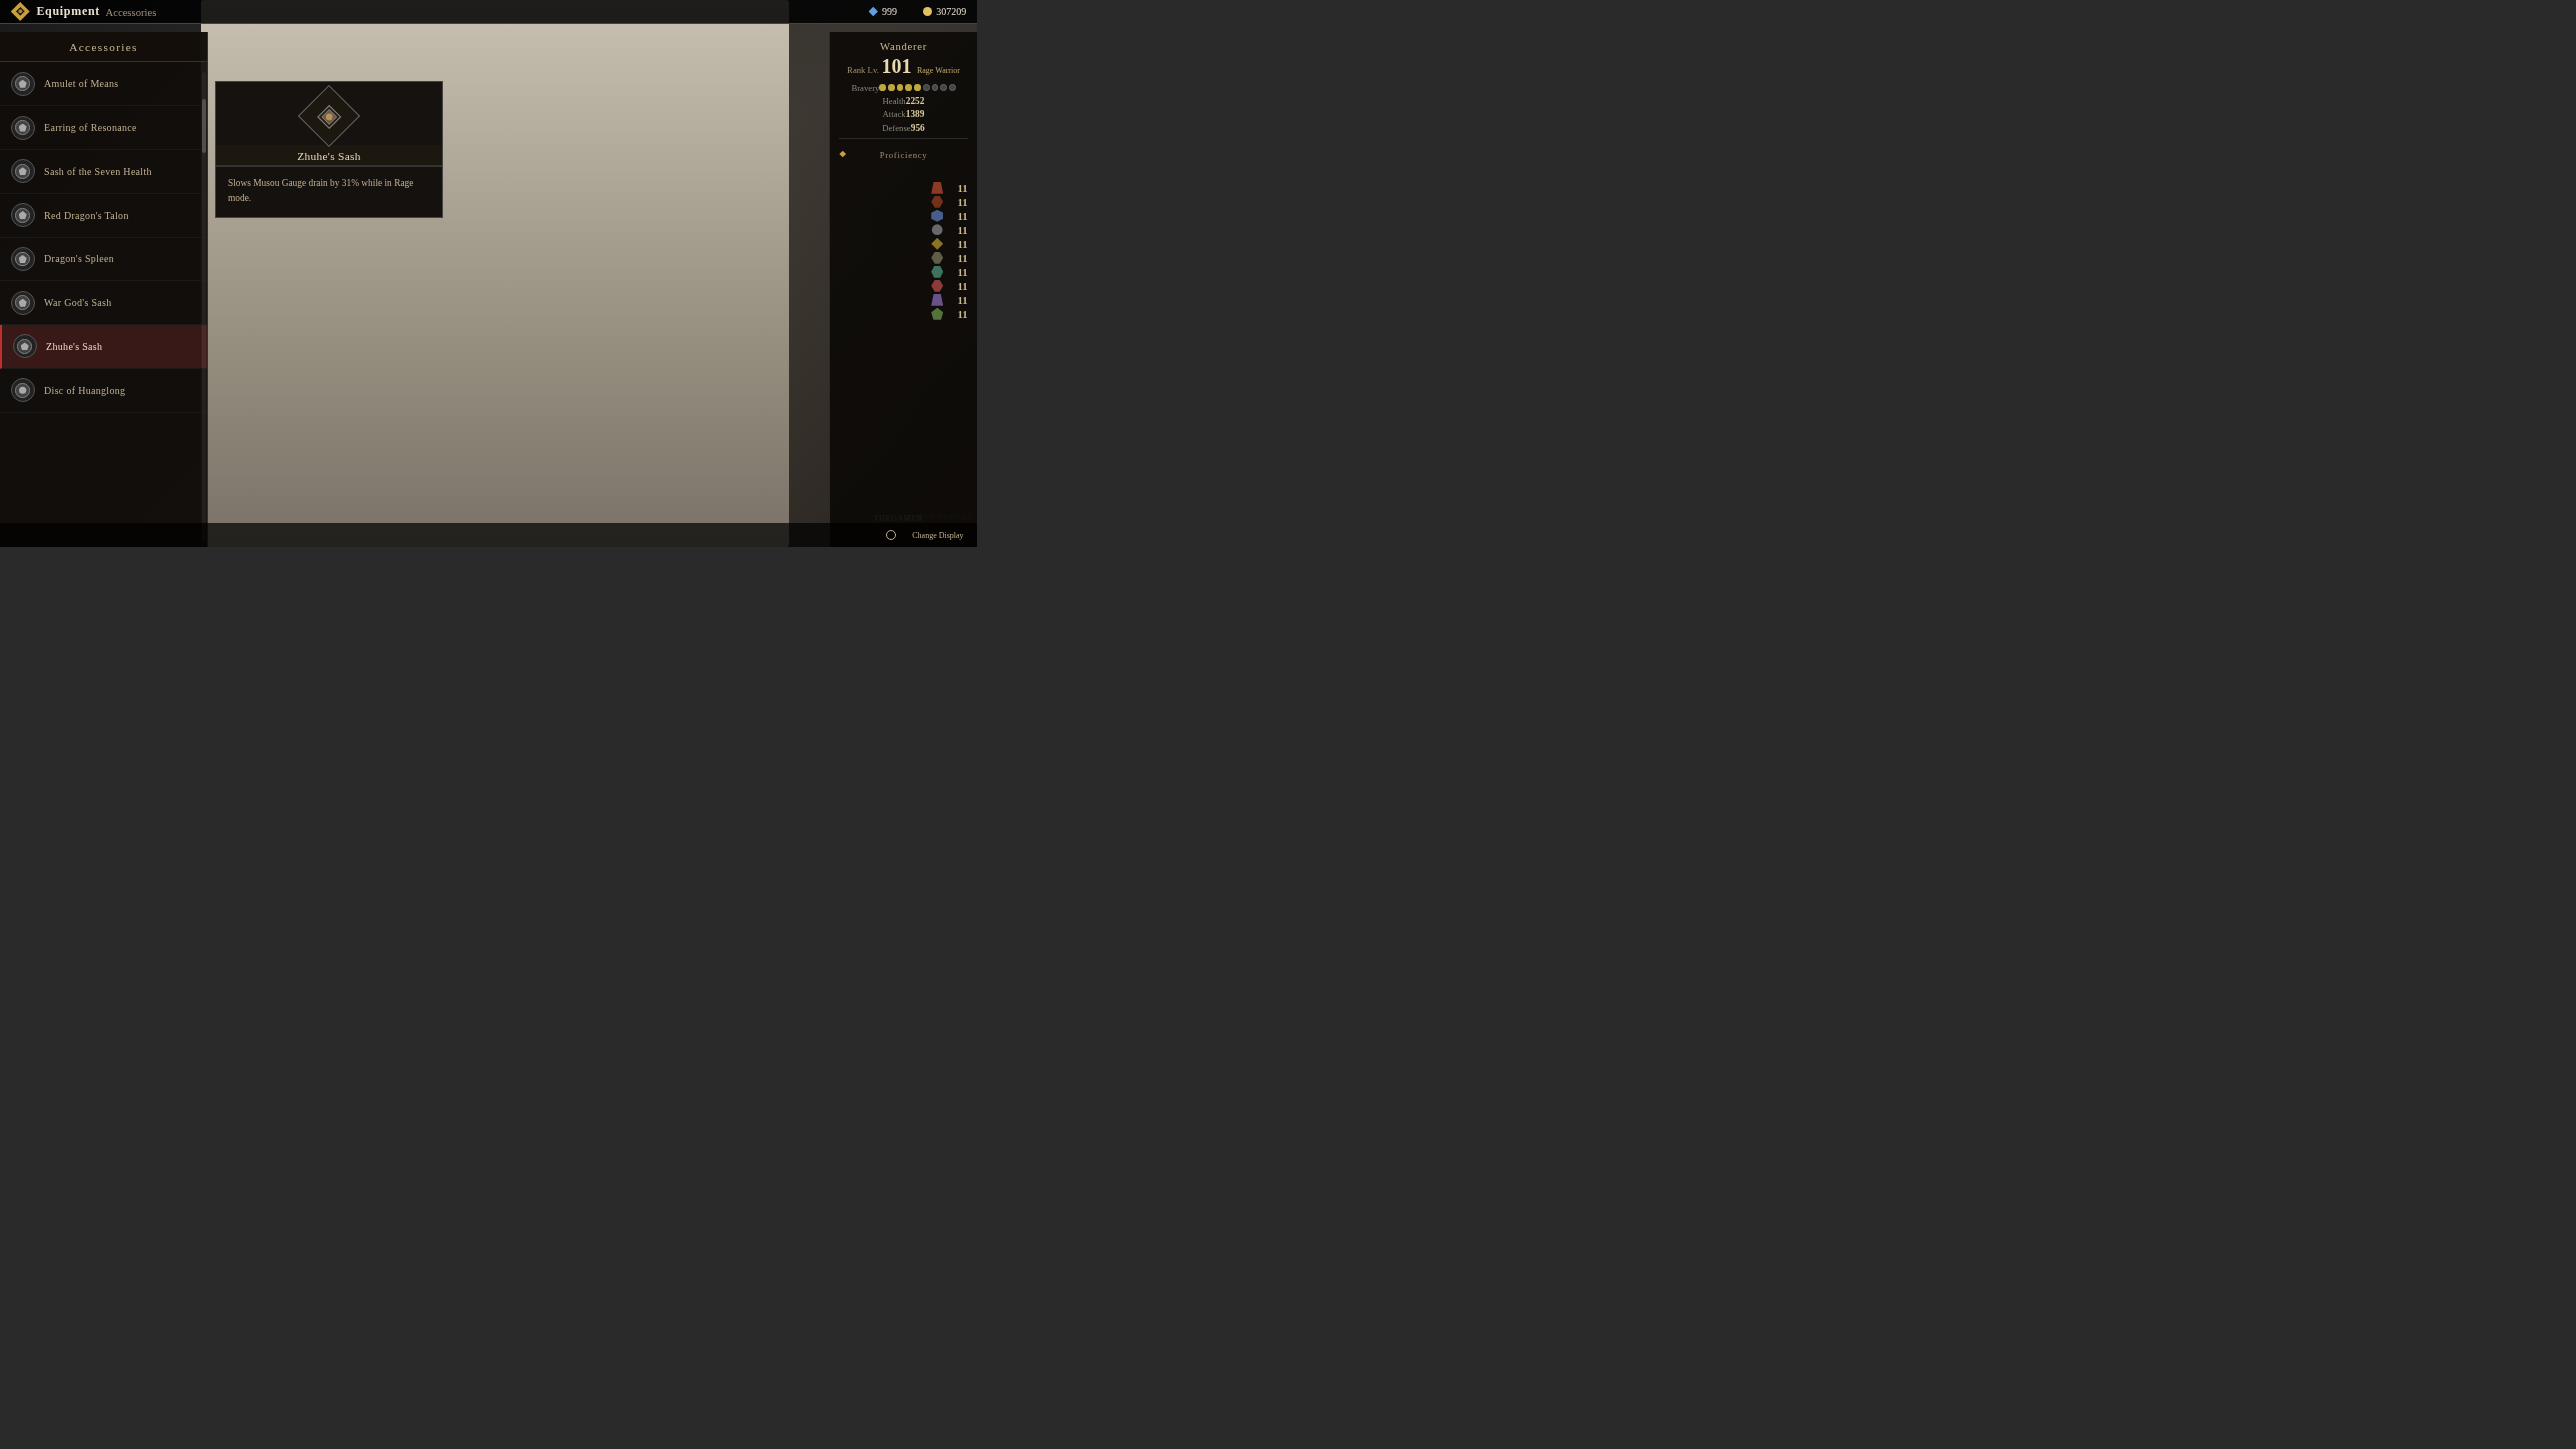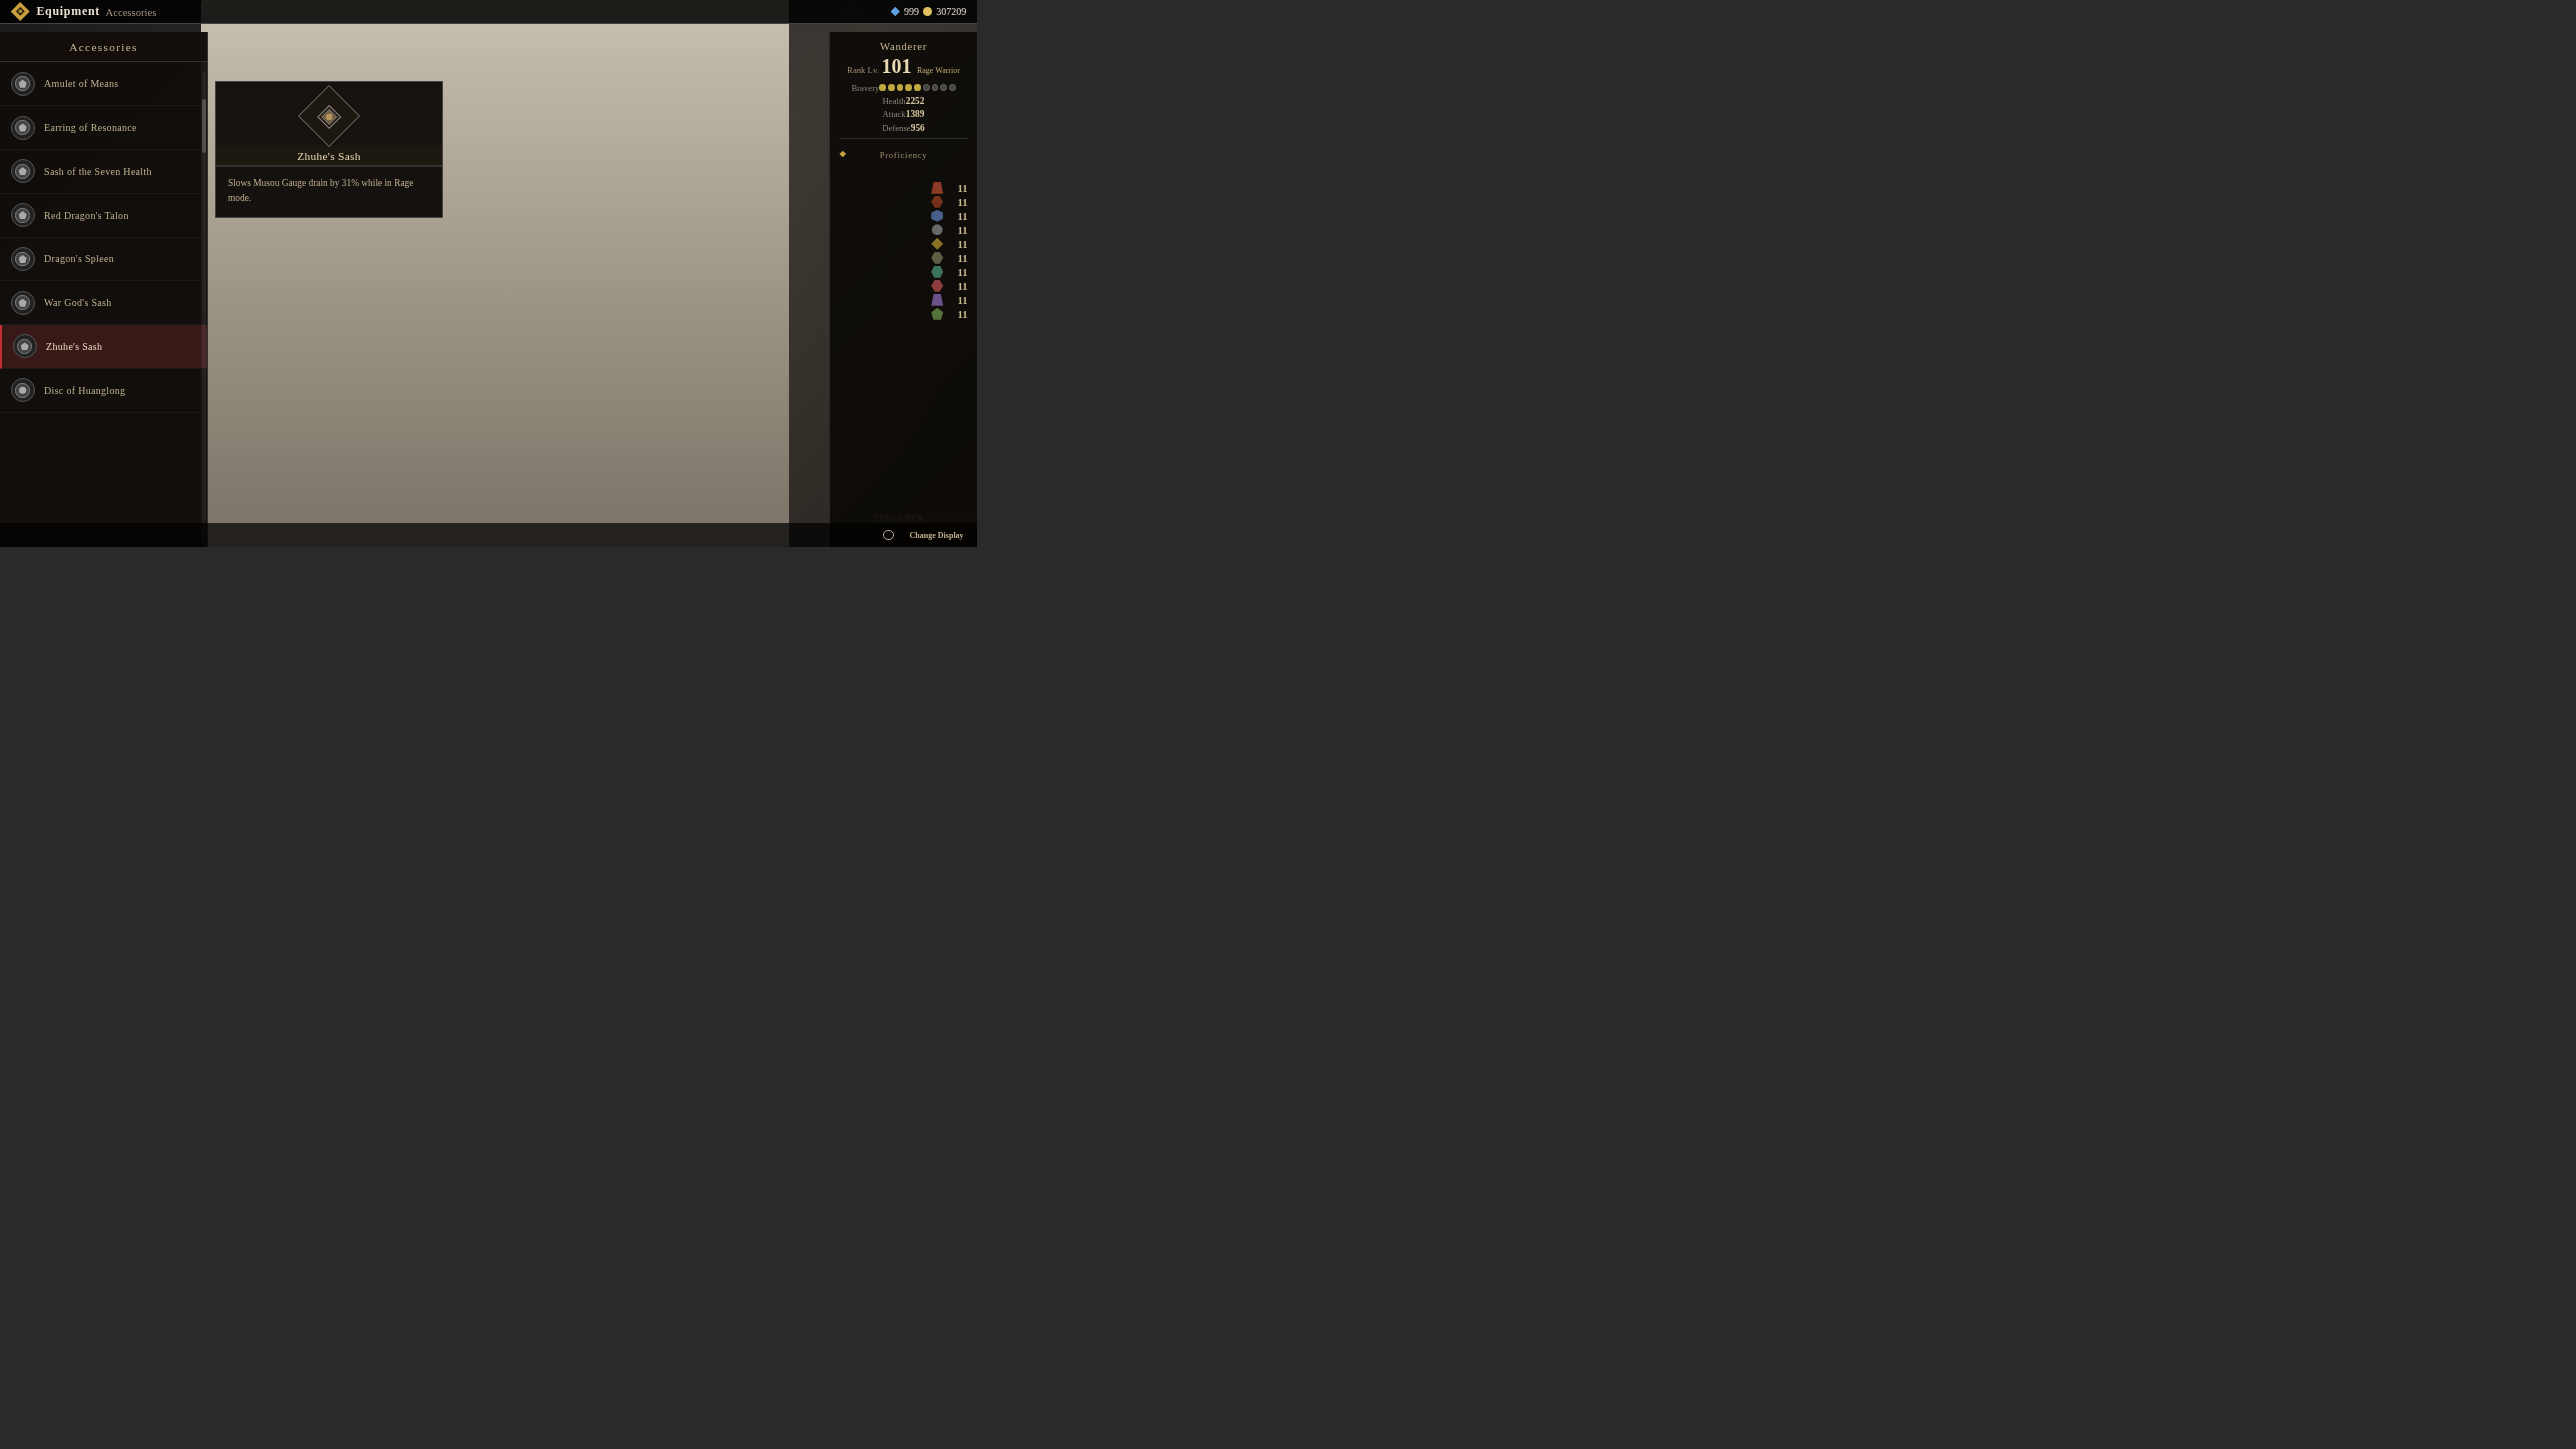--- a/index.html
+++ b/index.html
@@ -73,21 +73,21 @@
     .header-subtitle {
       color: #a09080;
       font-size: 10.7px;
       margin-left: 5.4px;
     }
 
     .header-right {
       margin-left: auto;
       display: flex;
       align-items: center;
-      gap: 4px;
+      gap: 26px;
       color: #e8e0d0;
       font-size: 10px;
     }
 
     .currency-item {
       display: flex;
       align-items: center;
       gap: 4px;
     }
 
@@ -381,21 +381,20 @@
       padding: 0 13.4px;
       z-index: 15;
     }
 
     .bottom-btn {
       color: #c0b090;
       font-size: 8px;
       display: flex;
       align-items: center;
       gap: 16px;
-      font-weight: bold;
     }
 
     .bottom-circle {
       width: 10.7px;
       height: 10.7px;
       border: 1.3px solid #c0b090;
       border-radius: 50%;
     }
 
     .watermark {

